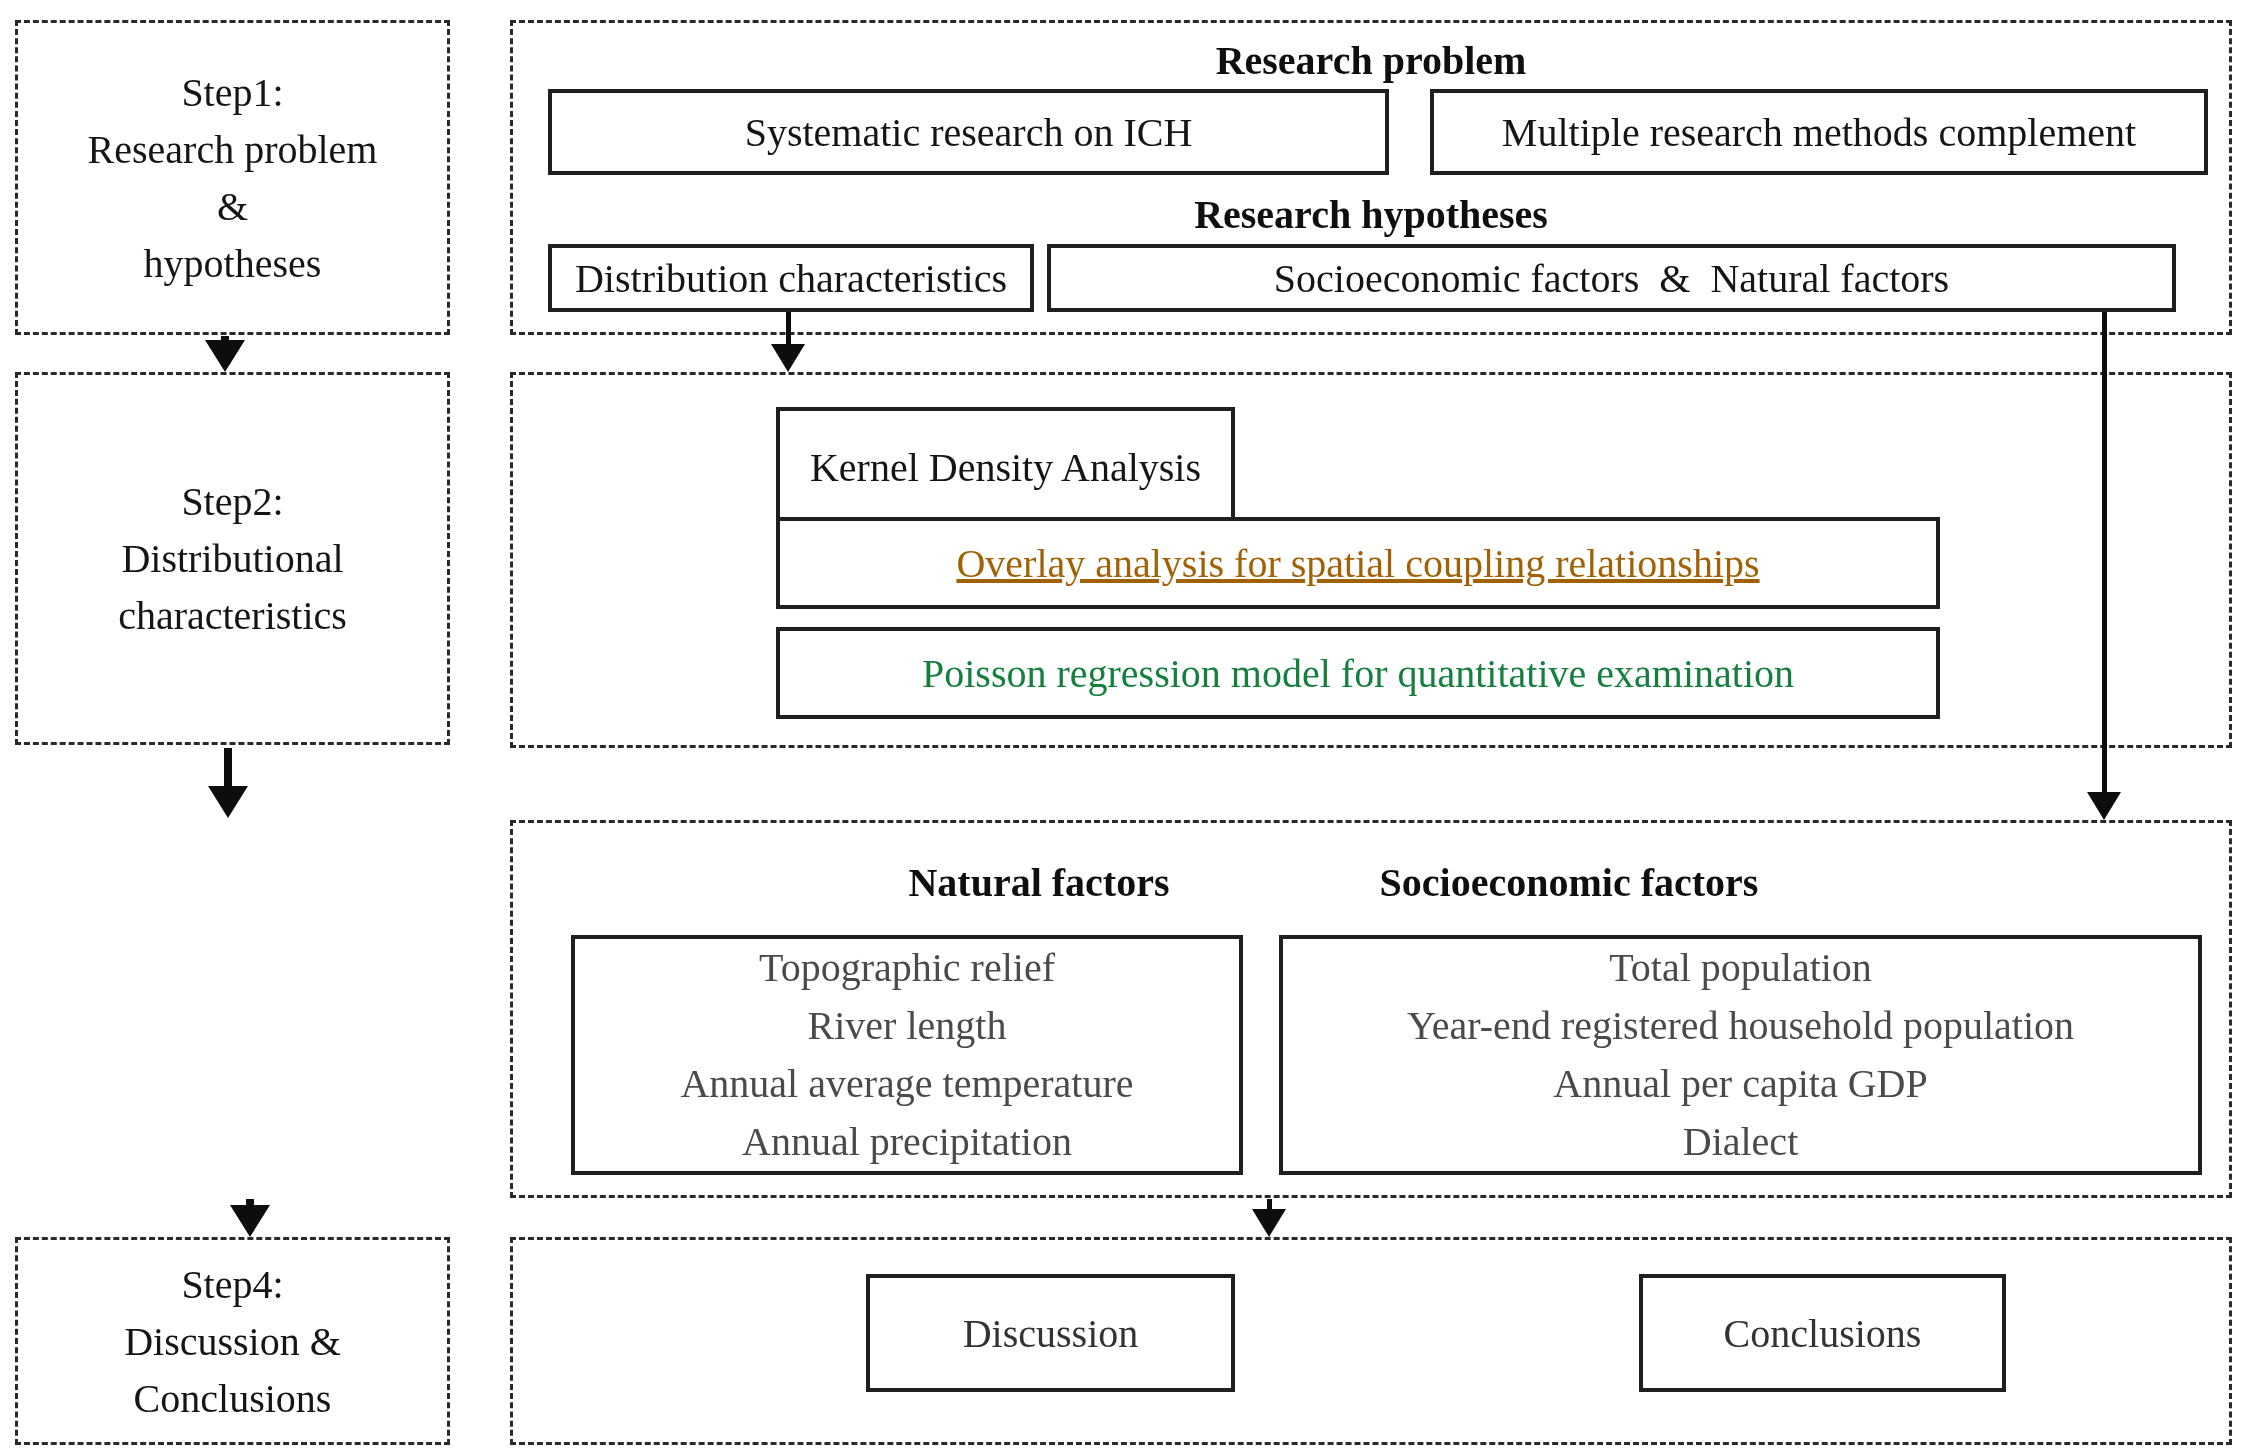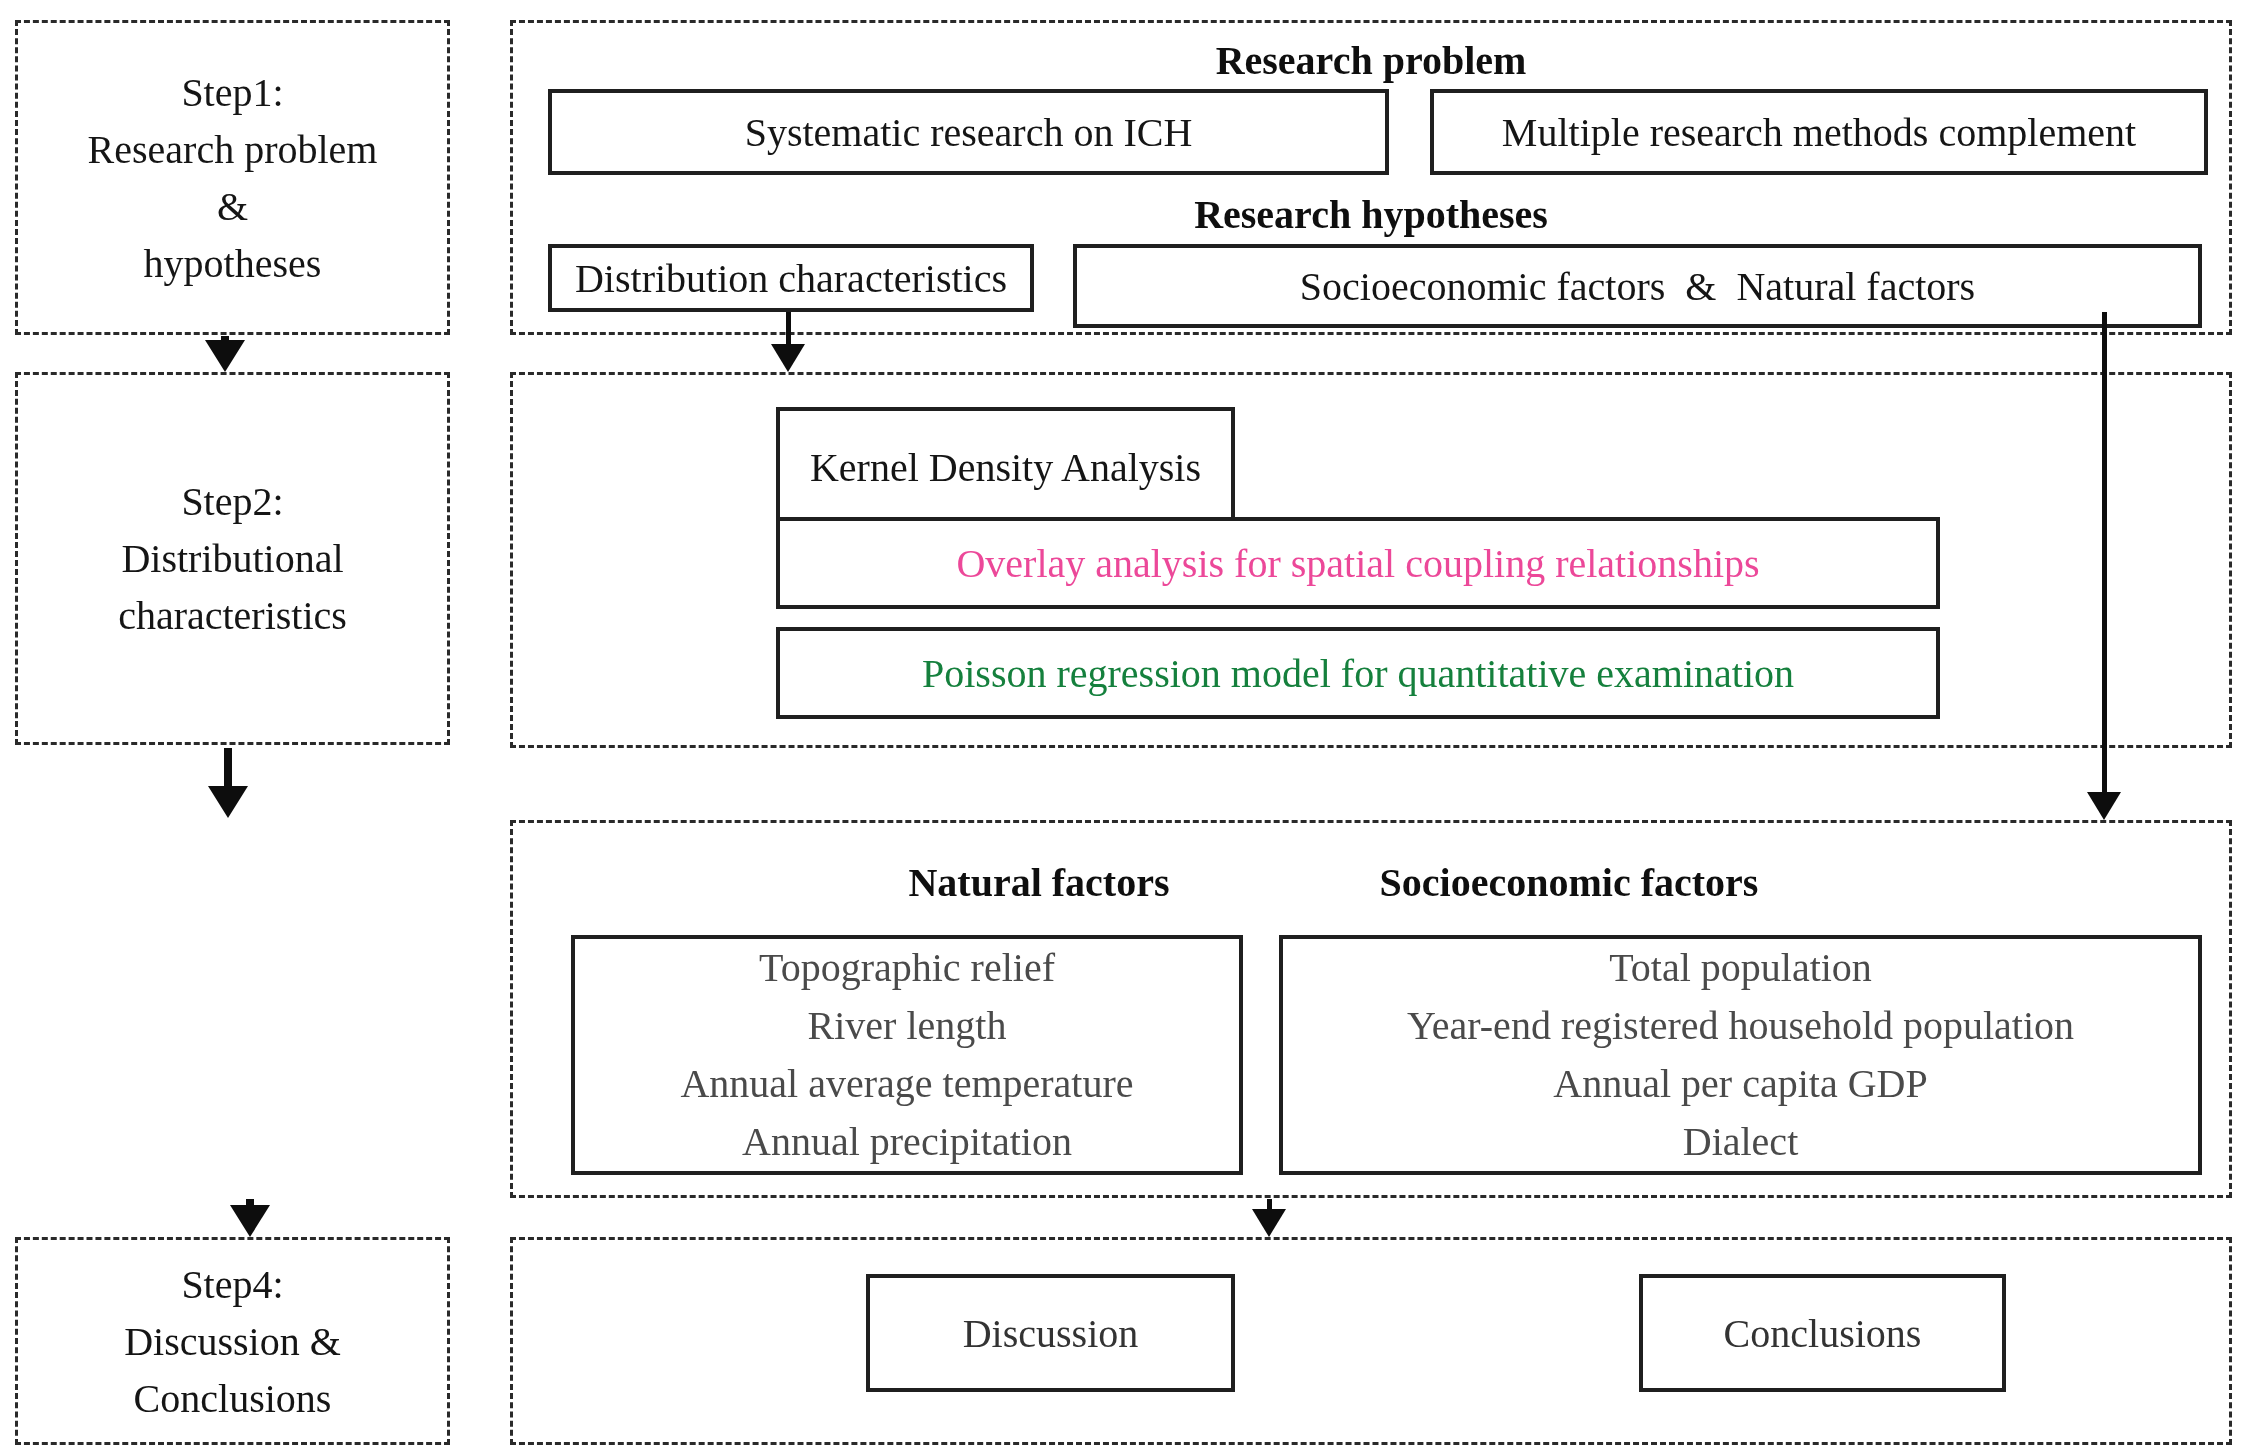--- a/index.html
+++ b/index.html
@@ -15,21 +15,21 @@
     text-align:center;font-size:40px;color:#151515;
   }
   .stepbox{
     display:flex;flex-direction:column;align-items:center;justify-content:center;
     font-size:40px;line-height:57px;text-align:center;color:#151515;
   }
   .step-title{font-weight:normal;}
   .heading{position:absolute;font-weight:bold;font-size:40px;text-align:center;color:#0f0f0f;}
   .items{display:flex;flex-direction:column;line-height:58px;font-size:40px;text-align:center;}
   .t-gray{color:#4a4a4a;}
-  .t-gray2{color:#ec4899;}
+  .t-gray2{color:#a16207;text-decoration:underline;}
   .t-dark2{color:#15803d;}
   .t-dark3{color:#333333;}
   .pre{white-space:pre;}
   .arrow{position:absolute;display:flex;flex-direction:column;align-items:center;z-index:5;}
   .arrow .shaft{width:5px;flex:1 1 auto;background:#0d0d0d;}
   .arrow .head{
     width:0;height:0;flex:0 0 auto;margin-top:-2px;
     border-left:17px solid transparent;border-right:17px solid transparent;
     border-top:28px solid #0d0d0d;
   }
@@ -45,21 +45,21 @@
   .p-c1{left:510px;top:20px;width:1722px;height:315px;}
   .p-c2{left:510px;top:372px;width:1722px;height:376px;}
   .p-c3{left:510px;top:820px;width:1722px;height:378px;}
   .p-c4{left:510px;top:1237px;width:1722px;height:208px;}
   
   .p-c1-h1{left:0;top:14px;width:100%;}
   .p-c1-b1{left:35px;top:66px;width:841px;height:86px;}
   .p-c1-b2{left:917px;top:66px;width:778px;height:86px;}
   .p-c1-h2{left:0;top:168px;width:100%;}
   .p-c1-b3{left:35px;top:221px;width:486px;height:68px;}
-  .p-c1-b4{left:560px;top:221px;width:1129px;height:84px;}
+  .p-c1-b4{left:534px;top:221px;width:1129px;height:68px;}
   
   .p-c2-b1{left:263px;top:32px;width:459px;height:120px;}
   .p-c2-b2{left:745px;top:32px;width:682px;height:92px;}
   .p-c2-b3{left:263px;top:142px;width:1164px;height:92px;}
   .p-c2-b4{left:263px;top:252px;width:1164px;height:92px;}
   
   .p-c3-hl{left:296px;top:36px;width:460px;}
   .p-c3-hr{left:826px;top:36px;width:460px;}
   .p-c3-b1{left:58px;top:112px;width:672px;height:240px;}
   .p-c3-b2{left:766px;top:112px;width:923px;height:240px;}

